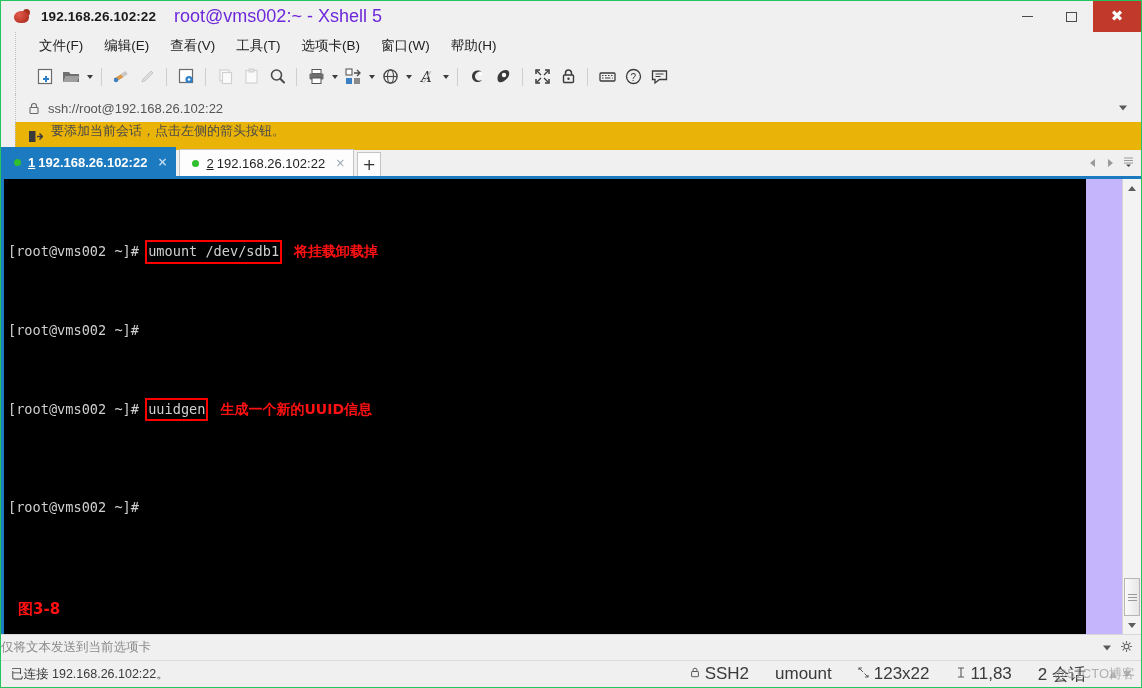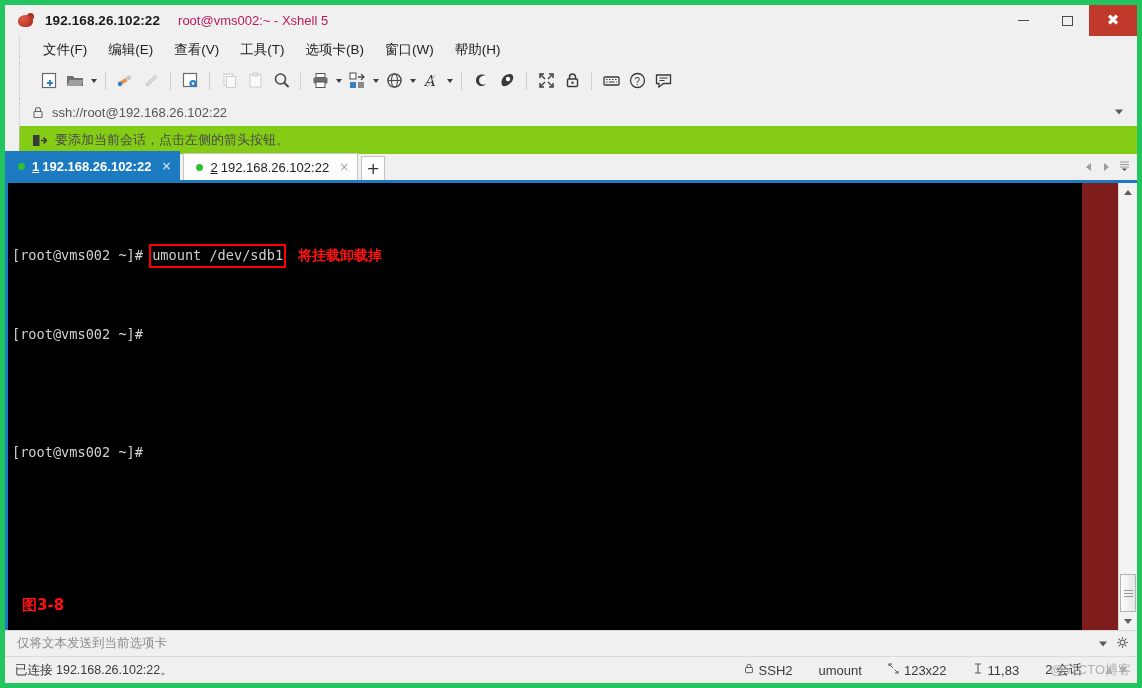--- a/index.html
+++ b/index.html
@@ -7,21 +7,21 @@
     margin: 0; padding: 0;
     width: 1142px; height: 688px;
     overflow: hidden;
     background: #f0f0f0;
     font-family: "Liberation Sans", sans-serif;
   }
   #app {
     width: 1142px; height: 688px;
     position: relative;
     background: #f0f0f0;
-    border: 5px solid #22c55e;
+    border: 1px solid #22c55e;
     display: flex; flex-direction: column;
   }
 
   
   .titlebar {
     height: 31px; min-height: 31px;
     background: #f0f0f0;
     display: flex; align-items: center;
     position: relative;
   }
@@ -37,21 +37,21 @@
   .title-icon .sh-tail {
     position: absolute; left: 12px; top: 3px;
     width: 7px; height: 7px; border-radius: 50%;
     background: #a9311f;
   }
   .title-host {
     font-size: 13.5px; font-weight: bold; color: #1a1a1a;
     letter-spacing: 0.1px;
   }
   .title-sub {
-    font-size: 13px; color: #be185d; margin-left: 18px;
+    font-size: 18px; color: #6d28d9; margin-left: 18px;
   }
   .win-buttons {
     position: absolute; right: 0; top: 0; height: 31px;
     display: flex; align-items: stretch;
   }
   .win-btn {
     width: 44px; display: flex; align-items: center; justify-content: center;
     color: #333;
   }
   .win-btn.close { background: #c0392b; width: 48px; }
@@ -117,22 +117,22 @@
   .addr-caret {
     position: absolute; right: 14px; top: 50%; transform: translateY(-50%);
     width: 0; height: 0;
     border-left: 4px solid transparent; border-right: 4px solid transparent;
     border-top: 5px solid #5a5a5a;
   }
 
   
   .hintbar {
     height: 28px; min-height: 28px;
-    display: flex; align-items: center;
-    background: #84cc16;
+    display: flex; 
+    background: #eab308;
     margin-left: 14px; padding-left: 12px;
     border-left: 1px dotted #c0c0c0;
   }
   .hint-icon { margin-right: 8px; display: flex; align-items: center; }
   .hint-text { font-size: 13px; color: #4a4a4a; }
 
   
   .tabbar {
     height: 29px; min-height: 29px;
     display: flex; align-items: flex-end;
@@ -185,21 +185,21 @@
   .tnav.right::after {
     content:''; width:0;height:0;
     border-top: 4.5px solid transparent; border-bottom: 4.5px solid transparent;
     border-left: 5px solid #9a9a9a;
   }
 
   
   .term-wrap {
     flex: 1 1 auto;
     display: flex;
-    background: #7f1d1d;
+    background: #c4b5fd;
     position: relative;
     border-left: 3px solid #1c7ac0;
     border-right: 0;
     overflow: hidden;
     gap: 36px;
   }
   .terminal {
     flex: 1 1 auto;
     background: #000;
     position: relative;
@@ -261,21 +261,20 @@
     display: flex; align-items: center; justify-content: center;
   }
   .vs-grip { width: 9px; }
   .vs-grip i { display:block; height:1px; background:#9a9a9a; margin:2px 0; }
 
   
   .sendbar {
     height: 26px; min-height: 26px;
     display: flex; align-items: center;
     background: #f0f0f0;
-    padding-left: 12px;
     position: relative;
     border-top: 1px solid #d8d8d8;
   }
   .sendbar .ph { font-size: 12.5px; color: #8a8a8a; }
   .sendbar .caret {
     position: absolute; right: 30px; top: 50%; transform: translateY(-50%);
     width: 0; height: 0;
     border-left: 4px solid transparent; border-right: 4px solid transparent;
     border-top: 5px solid #5a5a5a;
   }
@@ -290,21 +289,21 @@
     padding-left: 10px;
     position: relative;
     font-size: 12.5px; color: #3a3a3a;
   }
   .st-left { flex: 1 1 auto; }
   .st-cell {
     display: flex; align-items: center; gap: 5px;
     padding: 0 13px;
     white-space: nowrap;
   }
-  .st-cell .lbl { font-size: 13px; color: #3a3a3a; }
+  .st-cell .lbl { font-size: 17px; color: #3a3a3a; }
   .st-arrows { display: flex; gap: 6px; padding: 0 10px; }
   .st-arrows .a {
     width: 0; height: 0;
     border-left: 4px solid transparent; border-right: 4px solid transparent;
   }
   .st-arrows .up { border-bottom: 7px solid #b8b8b8; }
   .st-arrows .dn { border-top: 7px solid #b8b8b8; }
   .watermark {
     position: absolute; right: 6px; top: 50%; transform: translateY(-50%);
     font-size: 13px; color: #9b9b9b; opacity: 0.75;
@@ -528,20 +527,21 @@
     </div>
   </div>
 
   <div class="term-wrap">
     <div class="terminal">
 
       <div class="term-line"><span>[root@vms002 ~]# </span><span class="boxed">umount /dev/sdb1</span><span class="anno" style="margin-left:14px">将挂载卸载掉</span></div>
 
       <div class="term-line"><span>[root@vms002 ~]#</span></div>
 
+      <div class="term-line"><span>[root@vms002 ~]# </span><span class="boxed">uuidgen</span><span class="anno" style="margin-left:14px">生成一个新的UUID信息</span></div>
 
 
       <div class="term-line"><span>[root@vms002 ~]#</span></div>
 
       
 
       
       
       
 

